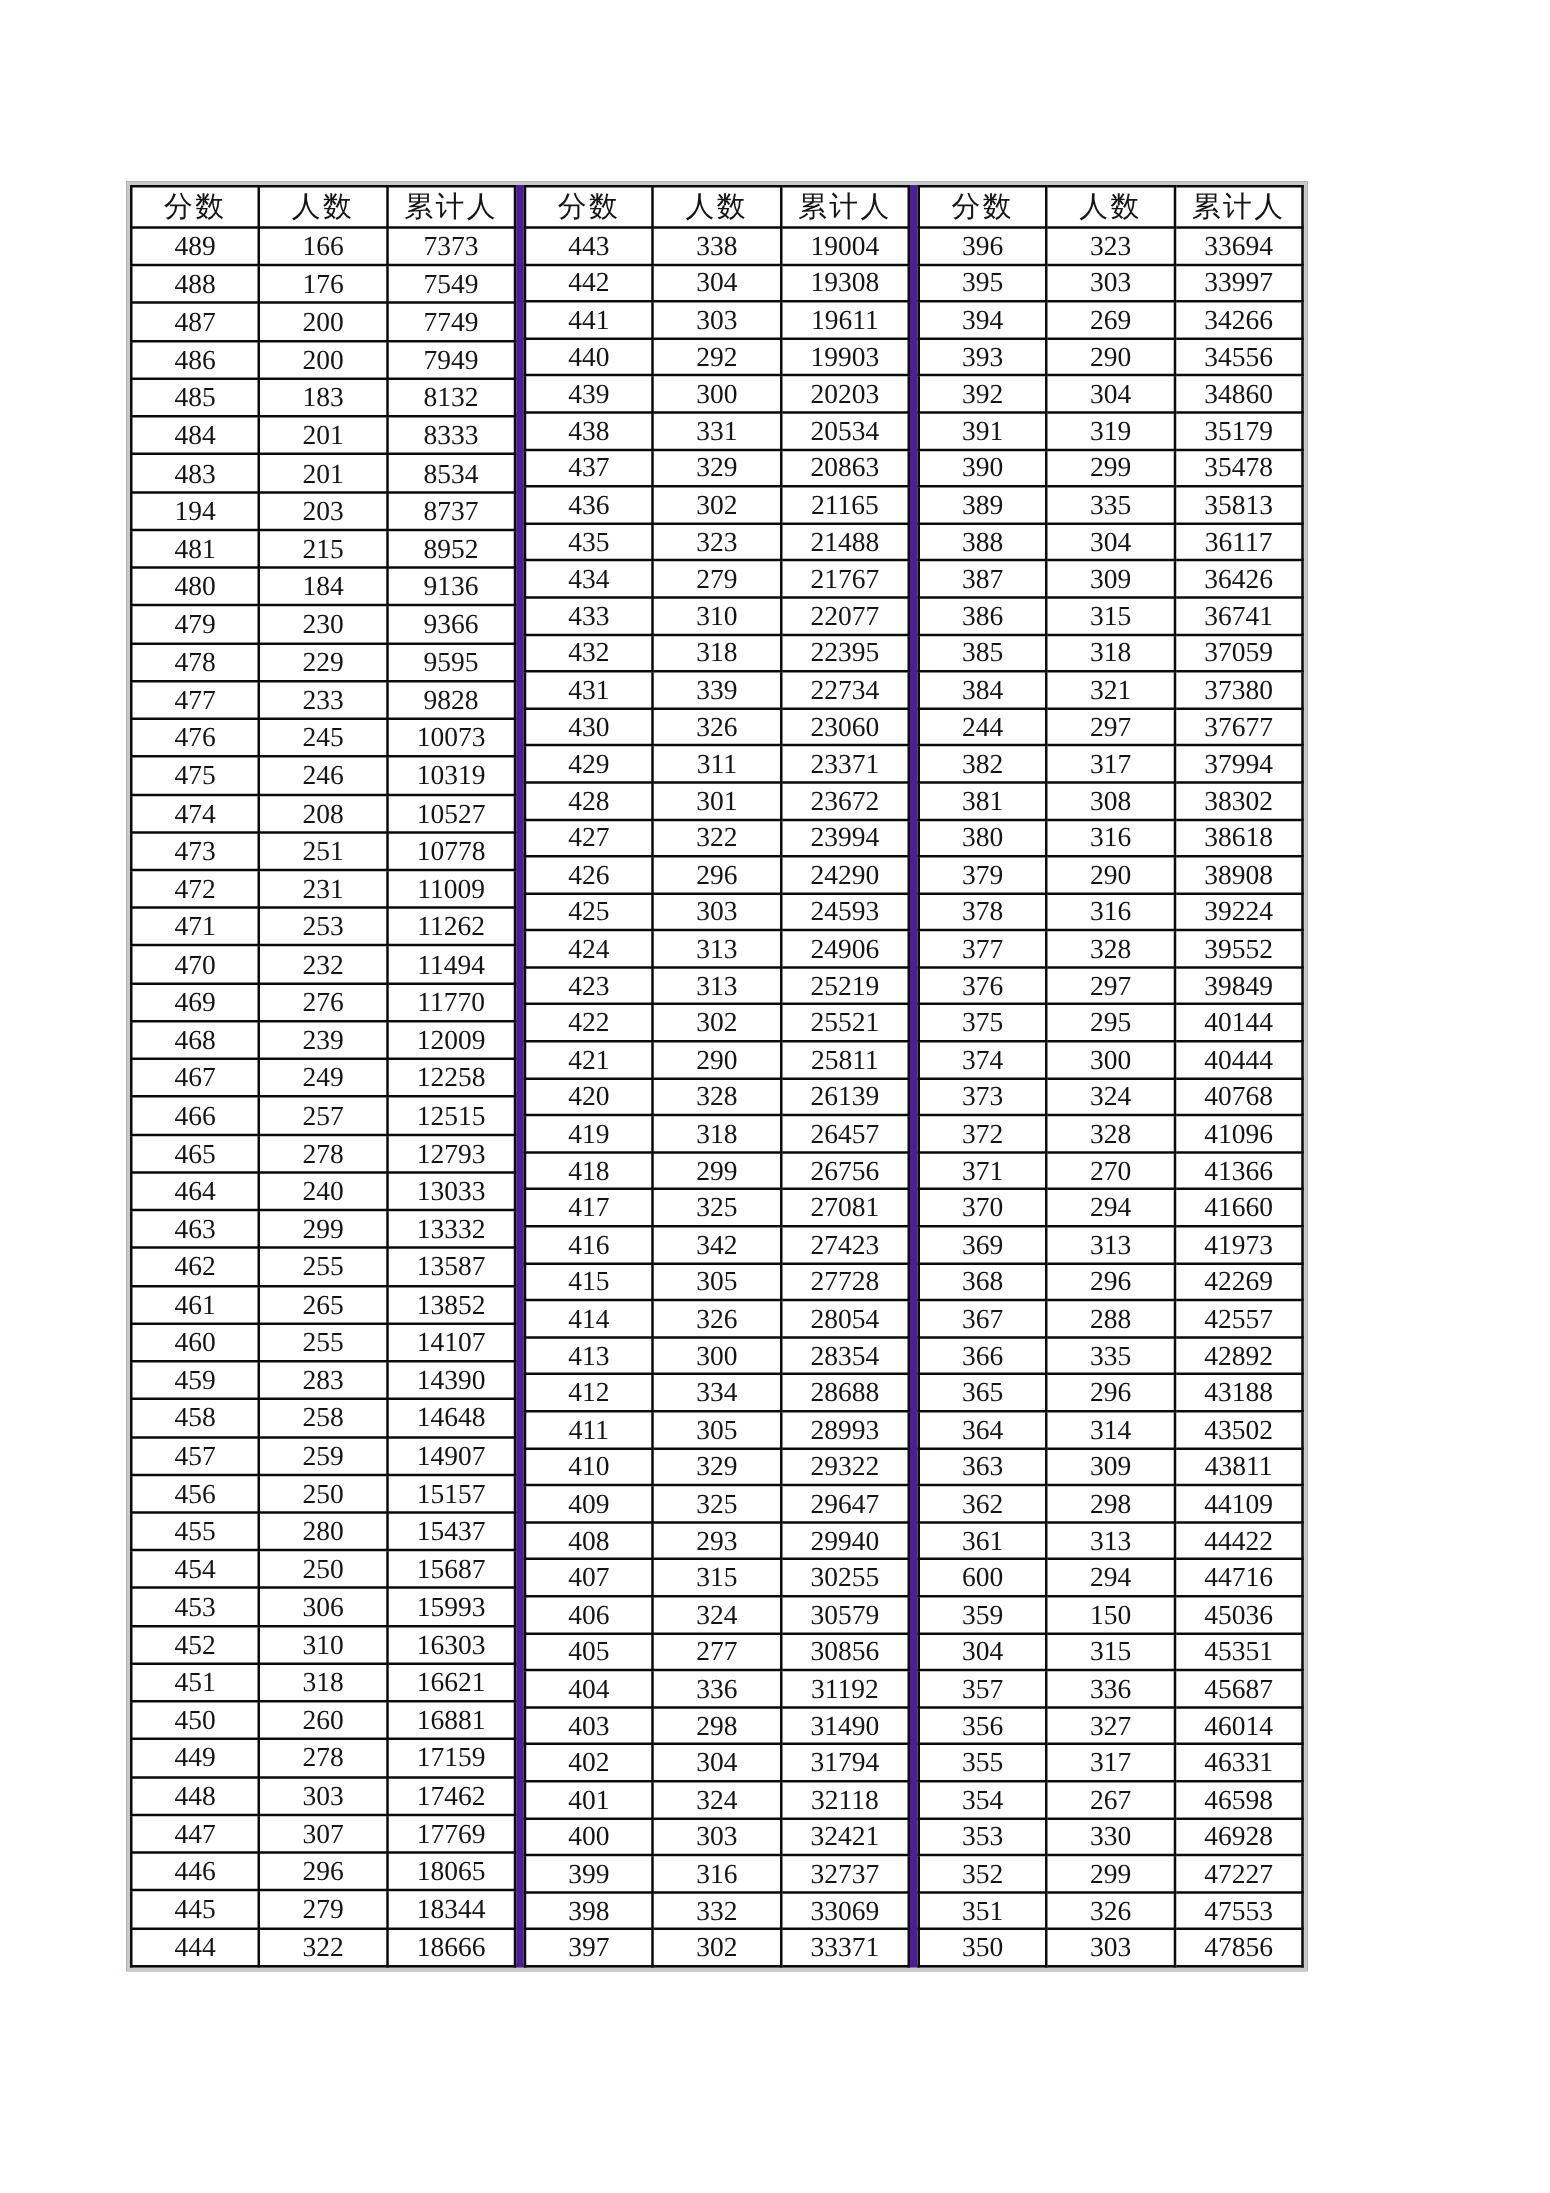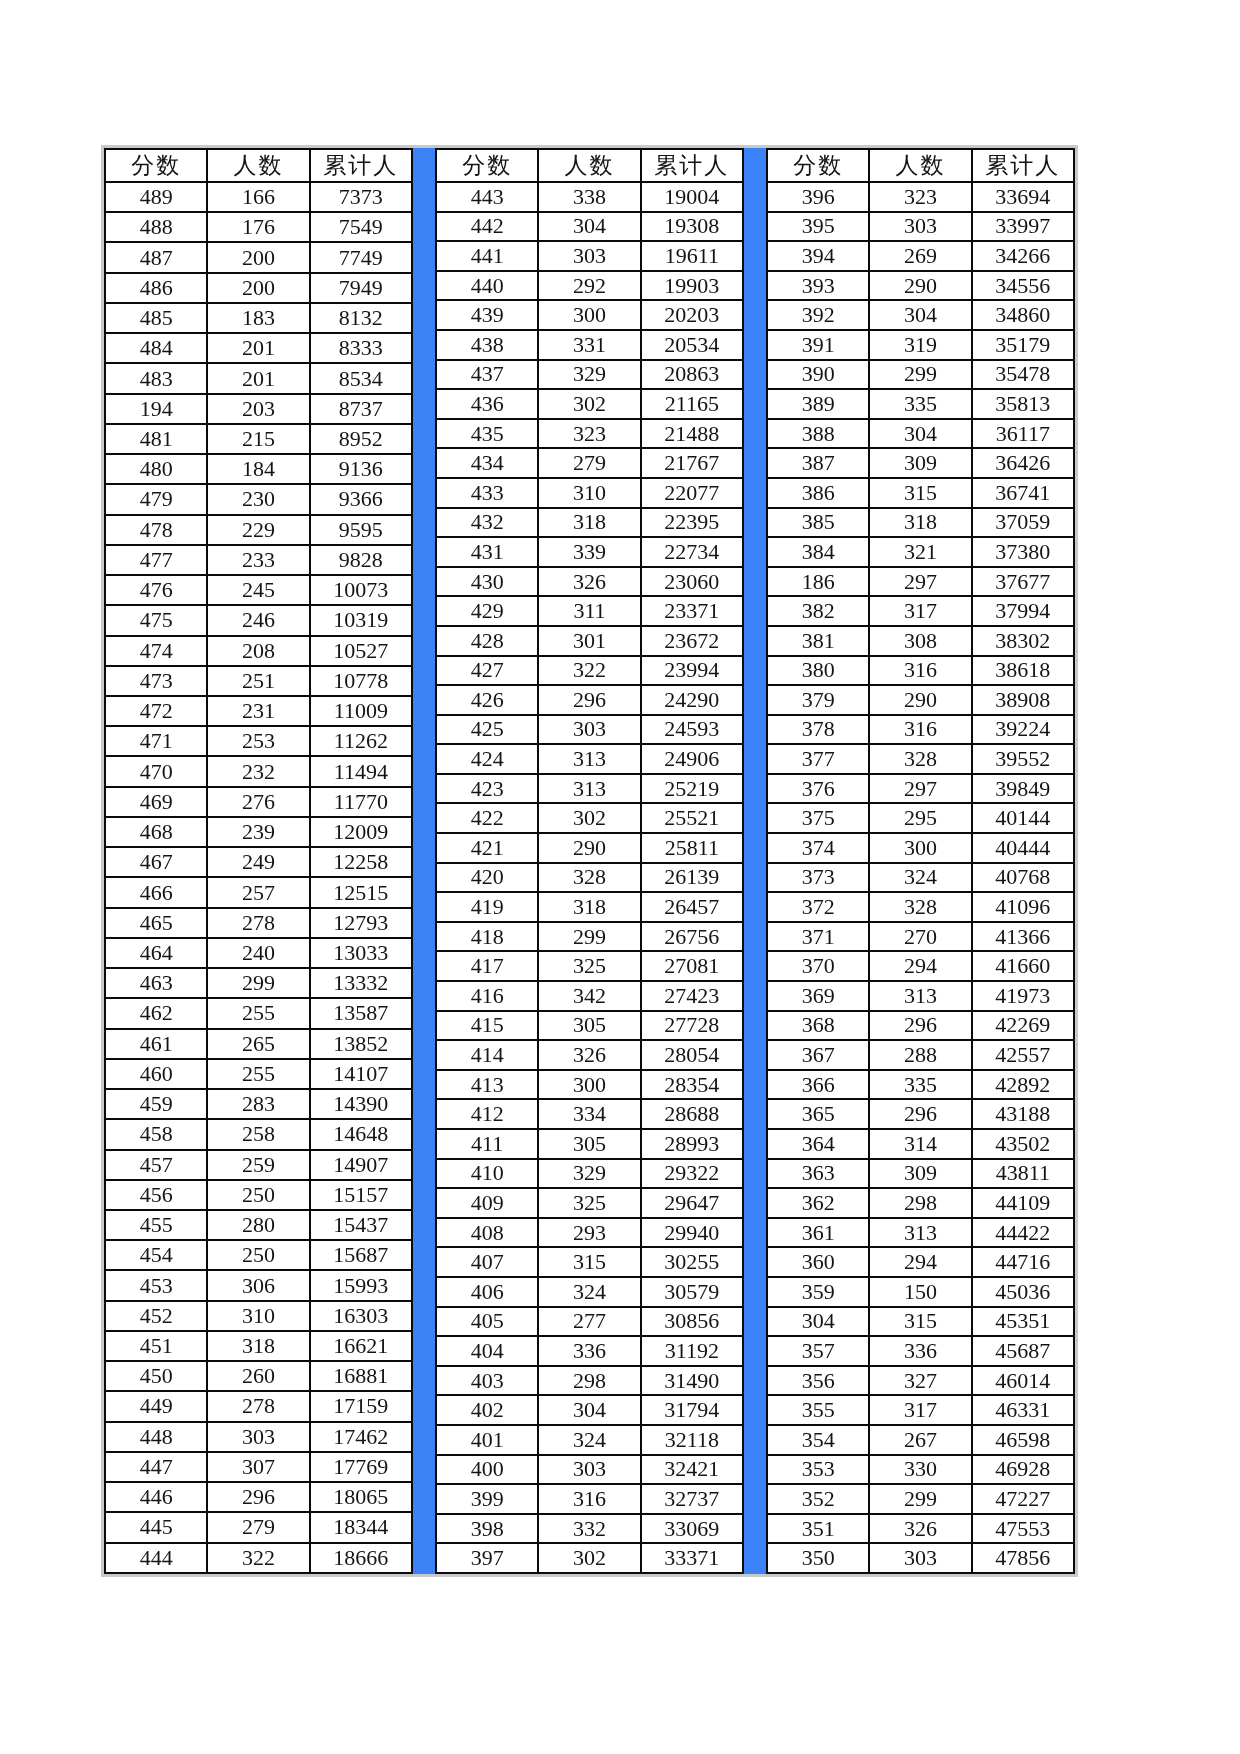--- a/index.html
+++ b/index.html
@@ -12,22 +12,22 @@
     width: 1240px;
     height: 1754px;
     background: #ffffff;
     overflow: hidden;
   }
   .score-table-wrap {
     position: absolute;
     left: 101px;
     top: 145px;
     display: flex;
-    gap: 22px;
-    background: #3b82f6;
+    gap: 6px;
+    background: #4c1d95;
     border: 3px solid #c8cac9;
   }
   table.grp {
     border-collapse: collapse;
     table-layout: fixed;
     width: 309px;
     background: #ffffff;
   }
   .grp th, .grp td {
     border: 2px solid #0a0a0a;
@@ -610,21 +610,21 @@
             <td>385</td>
             <td>318</td>
             <td>37059</td>
           </tr>
           <tr>
             <td>384</td>
             <td>321</td>
             <td>37380</td>
           </tr>
           <tr>
-            <td>186</td>
+            <td>244</td>
             <td>297</td>
             <td>37677</td>
           </tr>
           <tr>
             <td>382</td>
             <td>317</td>
             <td>37994</td>
           </tr>
           <tr>
             <td>381</td>
@@ -725,21 +725,21 @@
             <td>362</td>
             <td>298</td>
             <td>44109</td>
           </tr>
           <tr>
             <td>361</td>
             <td>313</td>
             <td>44422</td>
           </tr>
           <tr>
-            <td>360</td>
+            <td>600</td>
             <td>294</td>
             <td>44716</td>
           </tr>
           <tr>
             <td>359</td>
             <td>150</td>
             <td>45036</td>
           </tr>
           <tr>
             <td>304</td>

